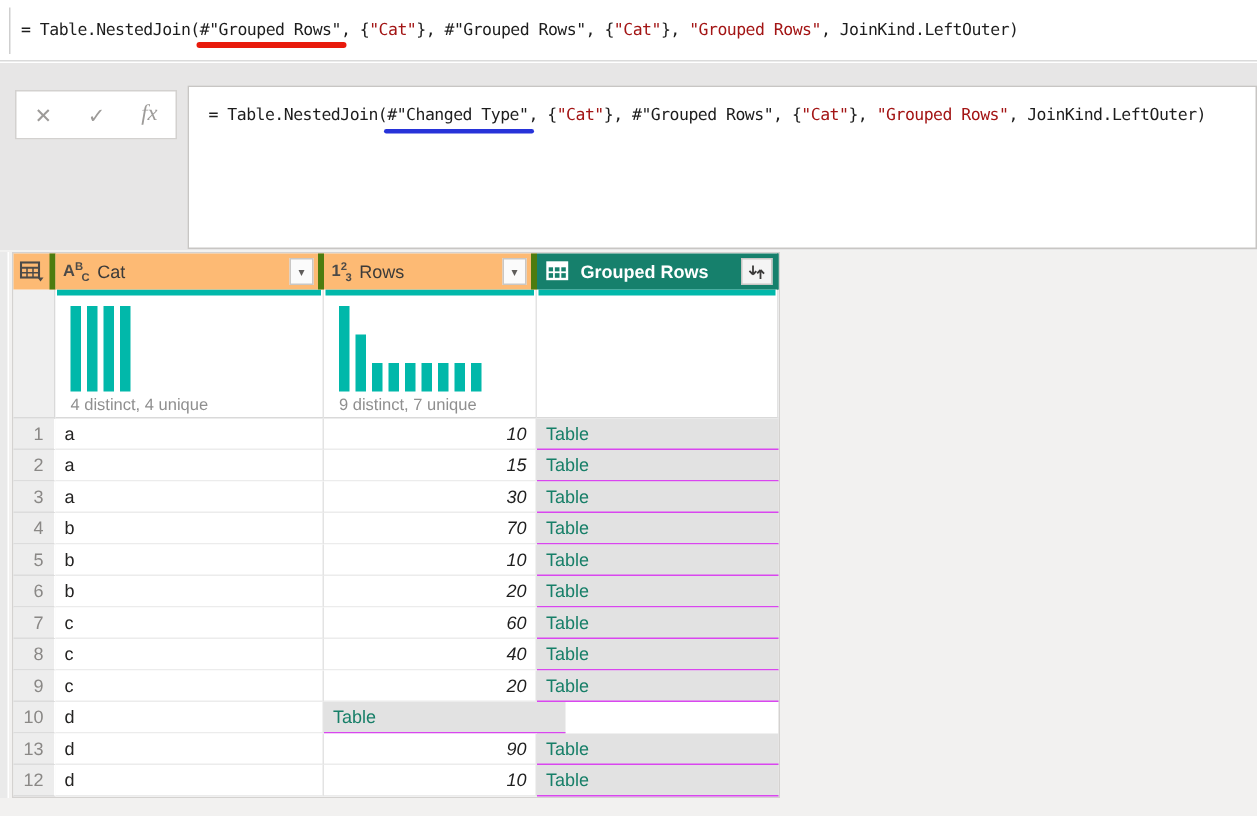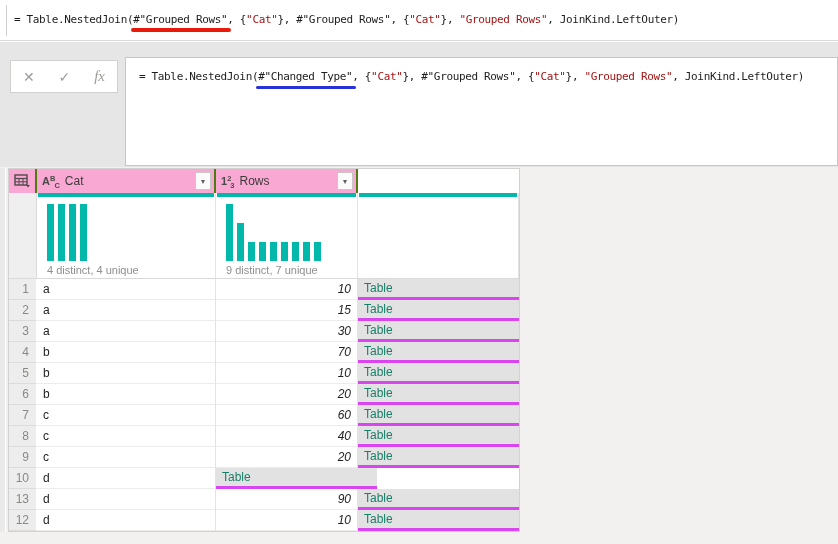--- a/index.html
+++ b/index.html
@@ -33,21 +33,21 @@
 
   
   .left-rail{position:absolute;left:0;top:168px;width:6px;height:364px;background:#eaeaea;border-right:1px solid #fff;}
   .grid{position:absolute;left:8px;top:168px;width:512px;border:1px solid #d4d2d0;background:#fff;}
   .gr-row{display:flex;}
   .c-num{width:28px;flex:0 0 28px;}
   .c-cat{width:179px;flex:0 0 179px;}
   .c-val{width:142px;flex:0 0 142px;}
   .c-grp{width:161px;flex:0 0 161px;}
 
-  .hcell{height:24px;background:#f9a8d4;border-right:2px solid #4d7c0f;position:relative;display:flex;align-items:center;font-size:12px;color:#3b3a39;}
+  .hcell{height:24px;background:#fdba74;border-right:4px solid #4d7c0f;position:relative;display:flex;align-items:center;font-size:12px;color:#3b3a39;}
   .hcell.corner{justify-content:center;cursor:pointer;}
   .hcell .col-label{margin-left:5px;}
   .type-icon{margin-left:5px;color:#4c4a48;font-size:11px;font-weight:bold;white-space:nowrap;}
   .type-icon .t1{font-size:7.5px;position:relative;top:-4px;}
   .type-icon .t2{font-size:7.5px;position:relative;top:3px;margin-left:-1px;}
   .filter-btn{position:absolute;right:3px;top:3px;width:16px;height:18px;background:#fbfbfb;border:1px solid #c9c7c5;
               font-size:8px;color:#5f5d5b;display:flex;align-items:center;justify-content:center;cursor:pointer;}
   .hcell.sel{background:var(--hdr-green);color:#fff;font-weight:bold;border-right:1px solid var(--hdr-green);}
   .hcell.sel .col-label{margin-left:7px;}
   .expand-btn{position:absolute;right:3px;top:3px;width:21px;height:18px;background:#f4f4f4;border:1px solid #c9c7c5;
@@ -61,21 +61,21 @@
   .pcell.blank{background:#efefef;border-right:1px solid #d9d9d9;}
   .hist{position:absolute;left:10px;bottom:17px;display:flex;align-items:flex-end;}
   .hist .bar{width:7px;margin-right:4px;background:var(--teal);}
   .ptext{position:absolute;left:10px;bottom:2px;font-size:11px;color:#8f8f8f;white-space:nowrap;}
 
   .drow{display:flex;height:21px;}
   .cell{font-size:12px;display:flex;align-items:center;}
   .cell.num{background:#ededed;color:#8a8886;justify-content:flex-end;padding-right:7px;border-right:1px solid #fff;border-bottom:1px solid #dcdcdc;}
   .cell.cat{background:#fff;color:#252423;padding-left:6px;border-right:1px solid #e3e3e3;border-bottom:1px solid #ececec;}
   .cell.val{background:#fff;color:#1f1f1f;justify-content:flex-end;padding-right:6px;font-style:italic;border-right:1px solid #e3e3e3;border-bottom:1px solid #ececec;}
-  .cell.grp{background:#e2e2e2;padding-left:6px;border-bottom:3px solid #d946ef;}
+  .cell.grp{background:#e2e2e2;padding-left:6px;border-bottom:1px solid #d946ef;}
   .cell.grp .tlink{color:var(--link);cursor:pointer;}
 </style>
 </head>
 <body>
 
 <div class="stage">
 
   <div class="top-strip">
     <div class="top-edge"></div>
     <div class="mono step-formula" id="step-formula"><span class="tok-code">= Table.NestedJoin(</span><span class="tok-code ul-red">#"Grouped Rows"</span><span class="tok-code">, {</span><span class="tok-string">"Cat"</span><span class="tok-code">}, </span><span class="tok-code">#"Grouped Rows"</span><span class="tok-code">, {</span><span class="tok-string">"Cat"</span><span class="tok-code">}, </span><span class="tok-string">"Grouped Rows"</span><span class="tok-code">, JoinKind.LeftOuter)</span></div>
@@ -115,20 +115,36 @@
         <span class="col-label">Cat</span>
         <span class="filter-btn">▾</span>
       </div>
 
       <div class="hcell c-val">
         <span class="type-icon" id="ticon-1"><span class="t0">1</span><span class="t1">2</span><span class="t2">3</span></span>
         <span class="col-label">Rows</span>
         <span class="filter-btn">▾</span>
       </div>
 
+      <div class="hcell sel c-grp">
+        <svg width="16" height="14" viewBox="0 0 16 14" style="margin-left:6px">
+          <rect x="1" y="1" width="13" height="11" fill="none" stroke="#fff" stroke-width="1.6"></rect>
+          <rect x="1" y="1" width="13" height="3.2" fill="#fff"></rect>
+          <line x1="1" y1="7.5" x2="14" y2="7.5" stroke="#fff" stroke-width="1.2"></line>
+          <line x1="5.3" y1="4" x2="5.3" y2="12" stroke="#fff" stroke-width="1.2"></line>
+          <line x1="9.6" y1="4" x2="9.6" y2="12" stroke="#fff" stroke-width="1.2"></line>
+        </svg>
+        <span class="col-label">Grouped Rows</span>
+        <span class="expand-btn">
+          <svg width="13" height="11" viewBox="0 0 13 11">
+            <path d="M4 1 v6 M4 7 l-2.4 -2.4 M4 7 l2.2 -2.2" stroke="#3b3a39" stroke-width="1.2" fill="none"></path>
+            <path d="M9 10 v-6 M9 4 l-2.2 2.2 M9 4 l2.4 2.4" stroke="#3b3a39" stroke-width="1.2" fill="none"></path>
+          </svg>
+        </span>
+      </div>
     </div>
 
     <div class="gr-row">
       <div class="qcell blank c-num"></div>
       <div class="qcell c-cat">
           <div class="qbar"></div>
         </div>
       <div class="qcell c-val">
           <div class="qbar"></div>
         </div>

